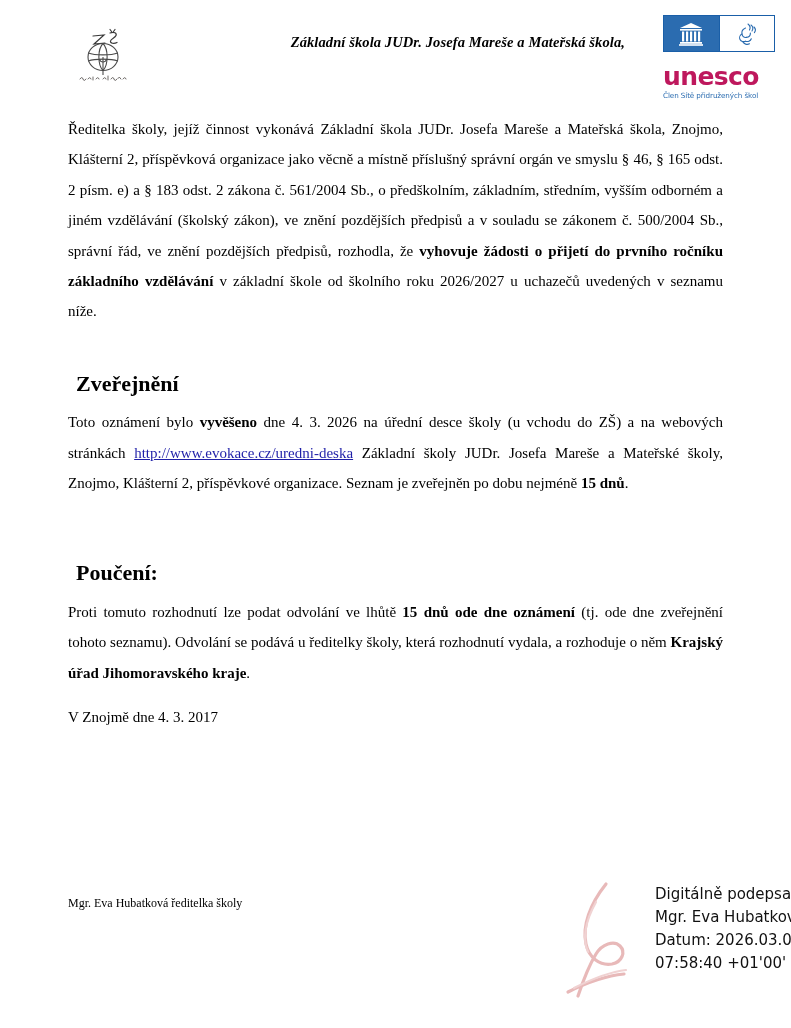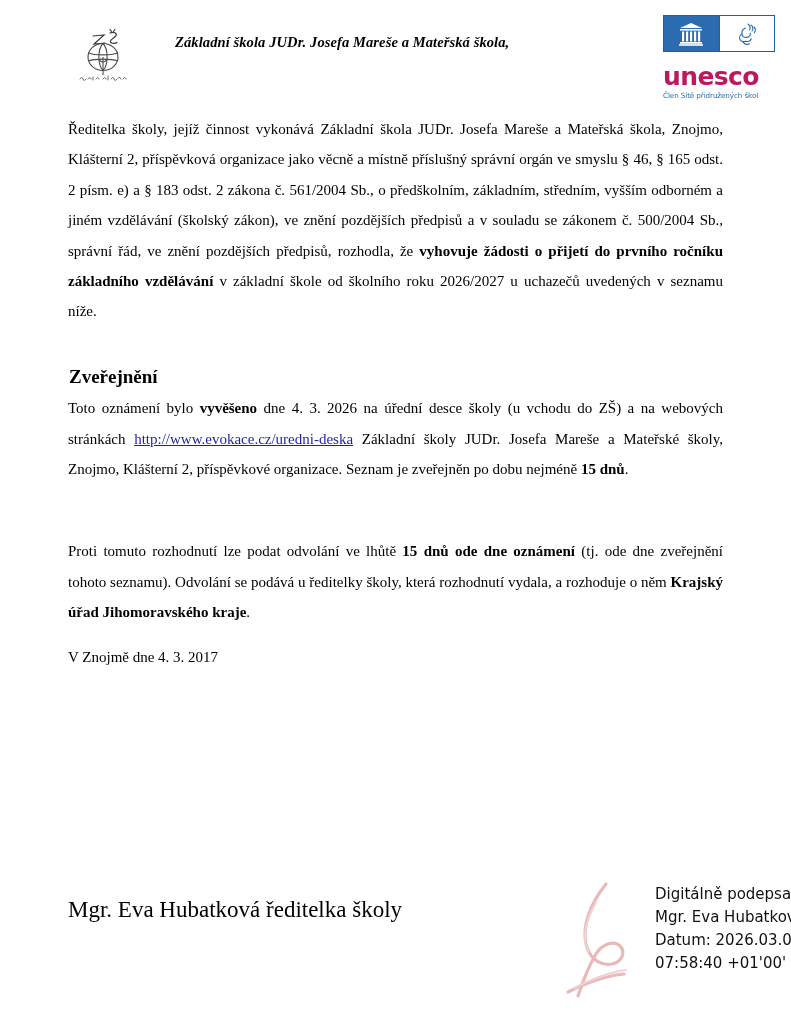--- a/index.html
+++ b/index.html
@@ -31,21 +31,21 @@
     width: 70px;
     height: 66px;
   }
   .logo-school svg { display: block; }
 
   .header-titles {
     position: absolute;
     left: 175px;
     top: 33px;
     width: 450px;
-    text-align: left;
+    text-align: right;
     font-family: "Liberation Serif", "DejaVu Serif", serif;
   }
   .header-line1 {
     font-size: 14.5px;
     font-weight: bold;
     font-style: italic;
     letter-spacing: .1px;
     line-height: 1.35;
     white-space: nowrap;
   }
@@ -119,24 +119,24 @@
     letter-spacing: -0.05px;
   }
   p.body-par {
     font-size: 15px;
     line-height: 30.4px;
     text-align: justify;
     margin: 0;
     hyphens: none;
   }
   .sec-head {
-    font-size: 19px;
+    font-size: 22px;
     font-weight: bold;
     line-height: 30.4px;
-    margin: 1px;
+    margin: 8px;
   }
   b { font-weight: bold; }
   a.doclink {
     color: #1f1fa8;
     text-decoration: underline;
   }
   .gap-lg { height: 34px; }
   .gap-xl { height: 52px; }
   .gap-sm { height: 14px; }
 
@@ -145,21 +145,21 @@
     position: absolute;
     left: 68px;
     top: 880px;
     width: 700px;
     height: 120px;
   }
   .sign-line {
     position: absolute;
     left: 0;
     top: 16px;
-    font-size: 23px;
+    font-size: 12px;
     line-height: 1.2;
     white-space: nowrap;
   }
   .sign-flourish {
     position: absolute;
     left: 470px;
     top: 0px;
     width: 130px;
     height: 120px;
     pointer-events: none;
@@ -265,20 +265,21 @@
   <p class="body-par"><span>Ředitelka školy, jejíž činnost vykonává Základní škola JUDr. Josefa Mareše a Mateřská škola, Znojmo, Klášterní 2, příspěvková organizace jako věcně a místně příslušný správní orgán ve smyslu § 46, § 165 odst. 2 písm. e) a § 183 odst. 2 zákona č. 561/2004 Sb., o předškolním, základním, středním, vyšším odborném a jiném vzdělávání (školský zákon), ve znění pozdějších předpisů a v souladu se zákonem č. 500/2004 Sb., správní řád, ve znění pozdějších předpisů, rozhodla, že </span><b>vyhovuje žádosti o přijetí do prvního ročníku základního vzdělávání</b><span> v základní škole od školního roku 2026/2027  u uchazečů uvedených v seznamu níže.</span></p>
 
   <div class="gap-lg"></div>
 
   <div class="sec-head">Zveřejnění</div>
 
   <p class="body-par"><span>Toto oznámení bylo </span><b>vyvěšeno</b><span> dne 4. 3. 2026 na úřední desce školy (u vchodu do ZŠ) a na webových stránkách </span><a class="doclink" href="#">http://www.evokace.cz/uredni-deska</a><span> Základní školy JUDr. Josefa Mareše a Mateřské školy, Znojmo, Klášterní 2, příspěvkové organizace. Seznam je zveřejněn po dobu nejméně </span><b>15 dnů</b><span>.</span></p>
 
   <div class="gap-xl"></div>
 
+  <div class="sec-head">Poučení:</div>
 
   <p class="body-par"><span>Proti tomuto rozhodnutí lze podat odvolání ve lhůtě </span><b>15 dnů ode dne oznámení</b><span> (tj. ode dne zveřejnění tohoto seznamu). Odvolání se podává u ředitelky školy, která rozhodnutí vydala, a rozhoduje o něm </span><b>Krajský úřad Jihomoravského kraje</b><span>.</span></p>
 
   <div class="gap-sm"></div>
 
   <p class="body-par" style="text-align:left;">V Znojmě dne 4. 3. 2017</p>
 </div>
 
 <div class="sign-area">
 

